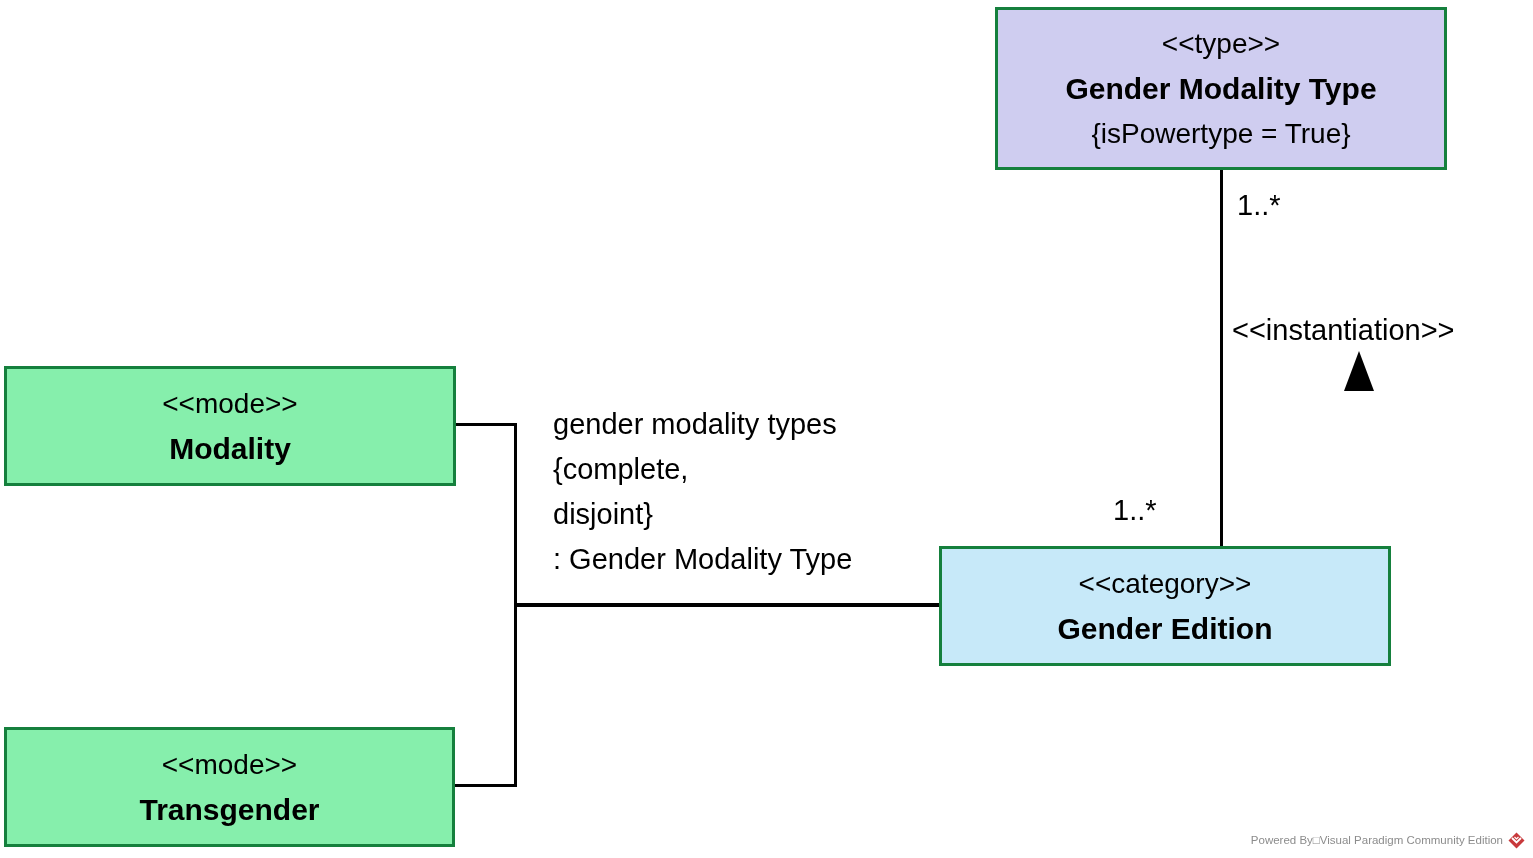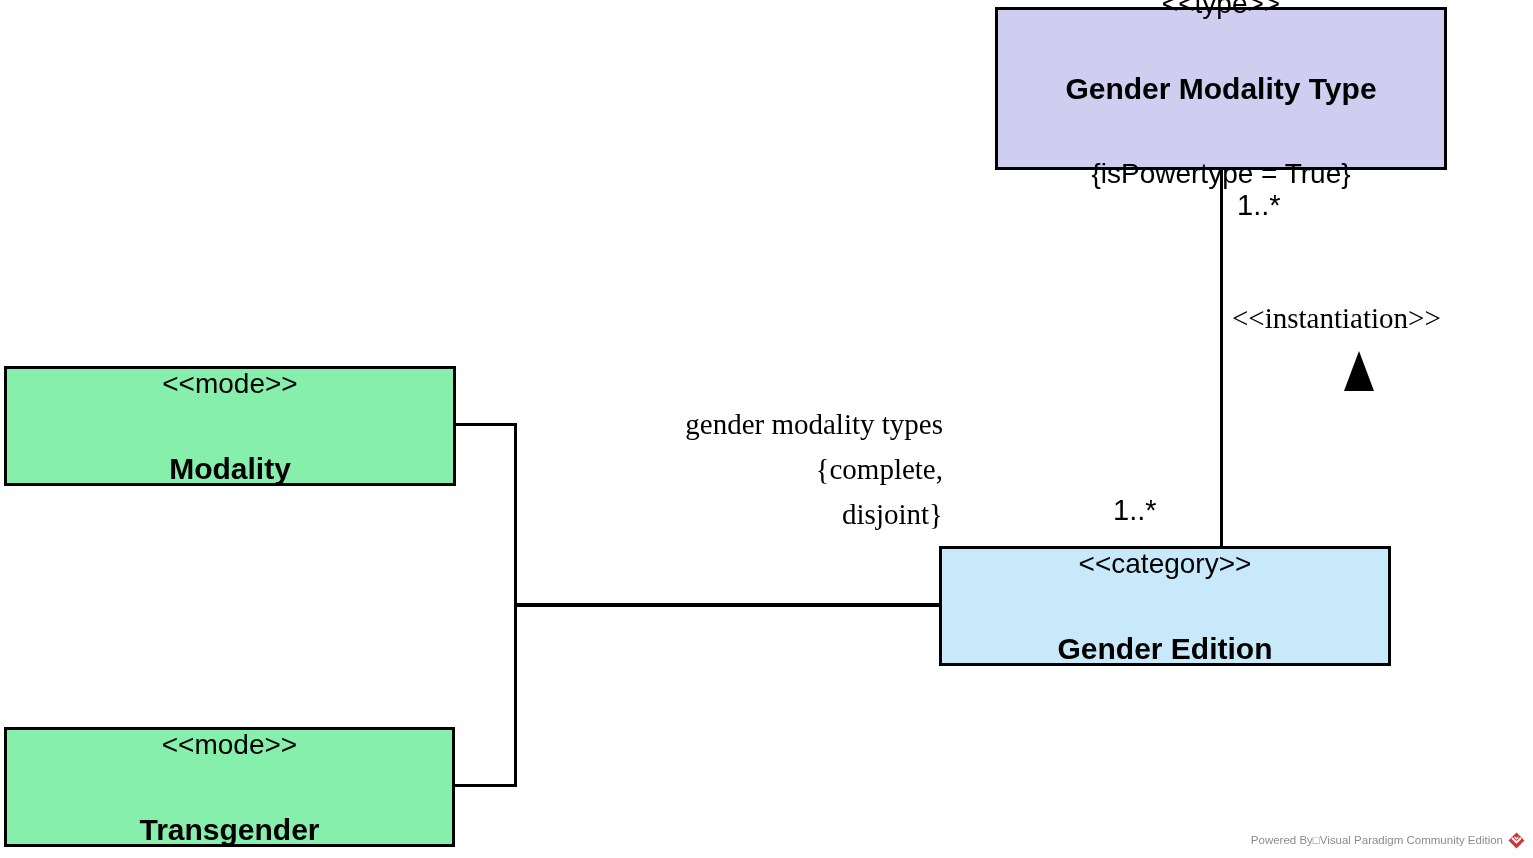--- a/index.html
+++ b/index.html
@@ -8,27 +8,26 @@
     width: 1533px;
     height: 858px;
     background: #ffffff;
     font-family: "Liberation Sans", sans-serif;
     color: #000000;
     overflow: hidden;
   }
   .uml-class {
     position: absolute;
     box-sizing: border-box;
-    border: 3px solid #000000;
+    border: 3px solid #15803d;
     display: flex;
     flex-direction: column;
     justify-content: center;
     align-items: center;
     text-align: center;
-    gap: 40px;
   }
   .uml-class .stereotype {
     font-size: 28px;
     line-height: 45px;
     white-space: nowrap;
   }
   .uml-class .class-name {
     font-size: 30px;
     font-weight: bold;
     line-height: 45px;
@@ -46,24 +45,23 @@
   .edge-label {
     position: absolute;
     font-size: 29px;
     white-space: nowrap;
   }
   .gen-label {
     position: absolute;
     left: 553px;
     top: 402px;
     width: 390px;
-    text-align: right;
+    text-align: left;
     font-size: 29px;
     line-height: 45px;
-    font-family: Liberation Serif, serif;
   }
   .tri-up-filled {
     position: absolute;
     left: 1344px;
     top: 351px;
     width: 0;
     height: 0;
     border-left: 15px solid transparent;
     border-right: 15px solid transparent;
     border-bottom: 40px solid #000000;
@@ -98,25 +96,26 @@
   <div class="edge" style="left:514px; top:423px; width:3px; height:364px;"></div>
   <div class="edge" style="left:514px; top:603px; width:443px; height:4px;"></div>
   <svg class="gen-arrow-svg" width="42" height="40">
     <polygon points="2,2 40,20 2,38" fill="#ffffff" stroke="#000000" stroke-width="3"></polygon>
   </svg>
 
   <div class="gen-label">
     <div>gender modality types</div>
     <div>{complete,</div>
     <div>disjoint}</div>
+    <div>: Gender Modality Type</div>
   </div>
 
   <div class="edge" style="left:1220px; top:170px; width:3px; height:376px;"></div>
   <div class="edge-label" style="left:1237px; top:189px;">1..*</div>
-  <div class="edge-label" style="left:1232px; top:302px;font-family:Liberation Serif, serif;">&lt;&lt;instantiation&gt;&gt;</div>
+  <div class="edge-label" style="left:1232px; top:314px;">&lt;&lt;instantiation&gt;&gt;</div>
   <div class="tri-up-filled"></div>
   <div class="edge-label" style="left:1113px; top:494px;">1..*</div>
 
   <div class="uml-class type-fill" style="left:995px; top:7px; width:452px; height:163px;">
     <div class="stereotype">&lt;&lt;type&gt;&gt;</div>
     <div class="class-name">Gender Modality Type</div>
     <div class="constraint">{isPowertype = True}</div>
   </div>
 
   <div class="uml-class category-fill" style="left:939px; top:546px; width:452px; height:120px;">

